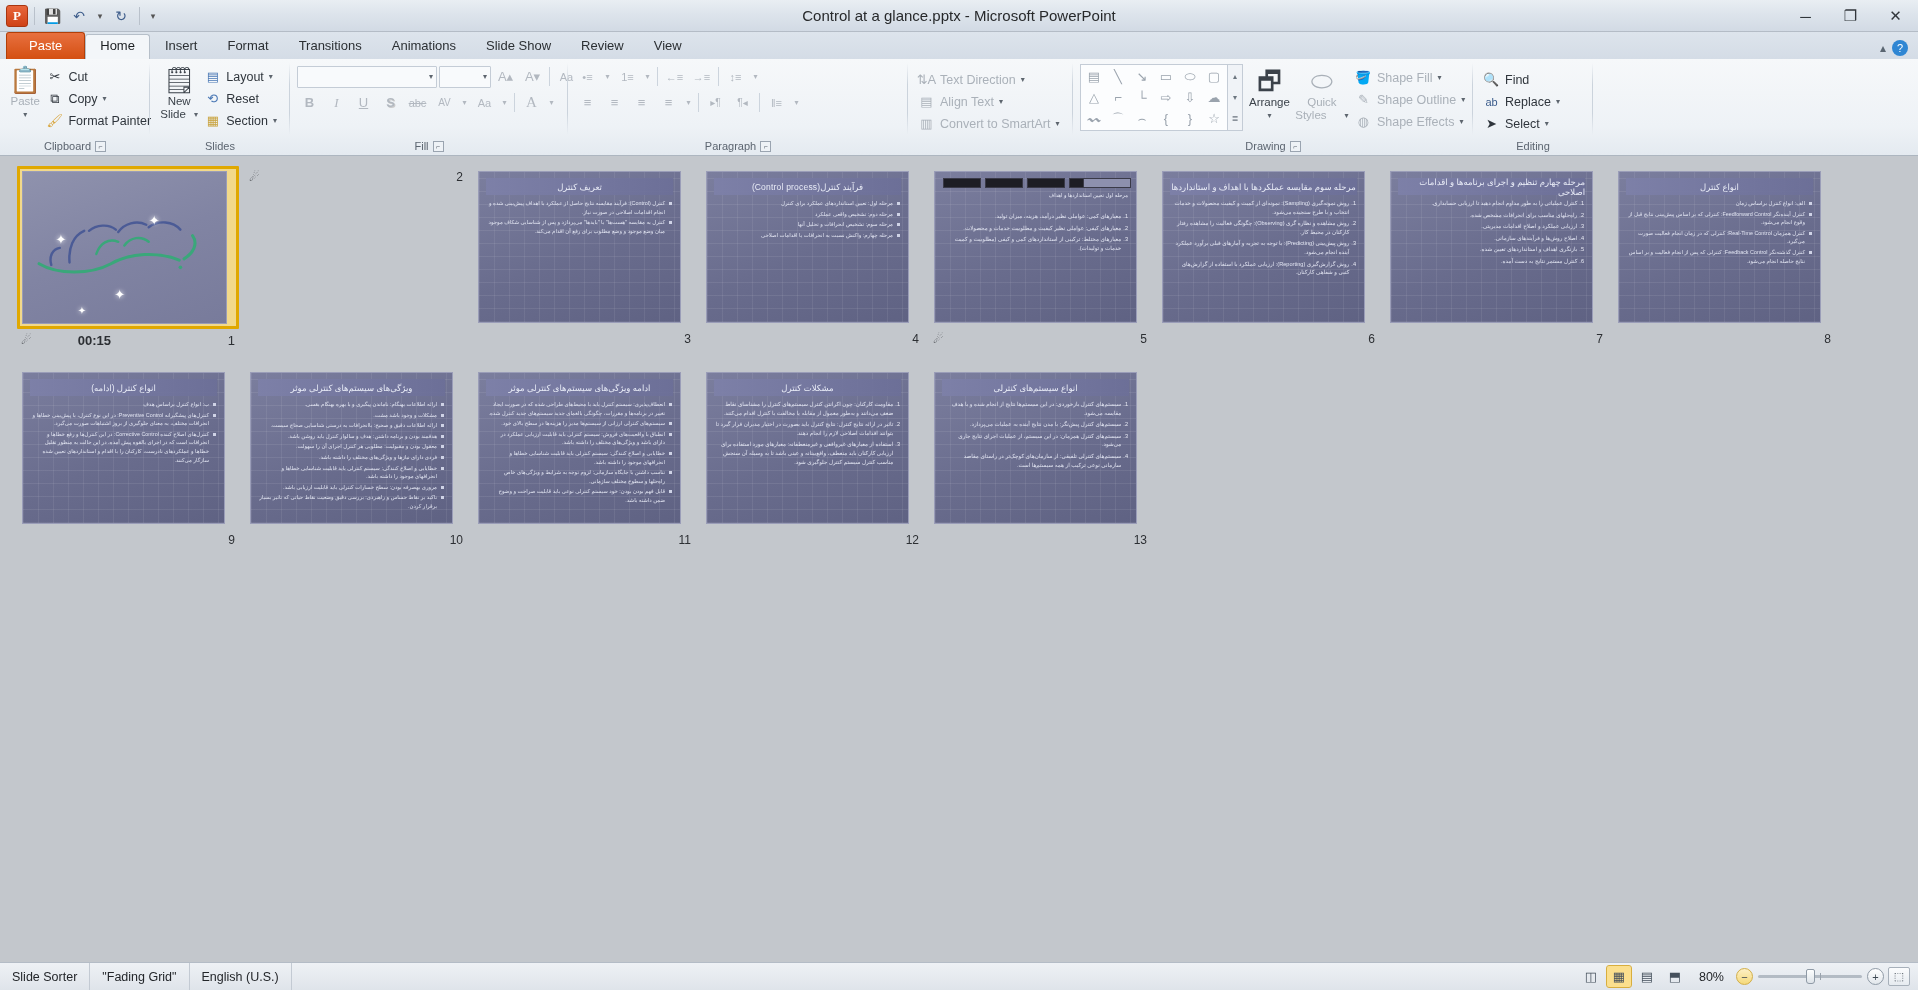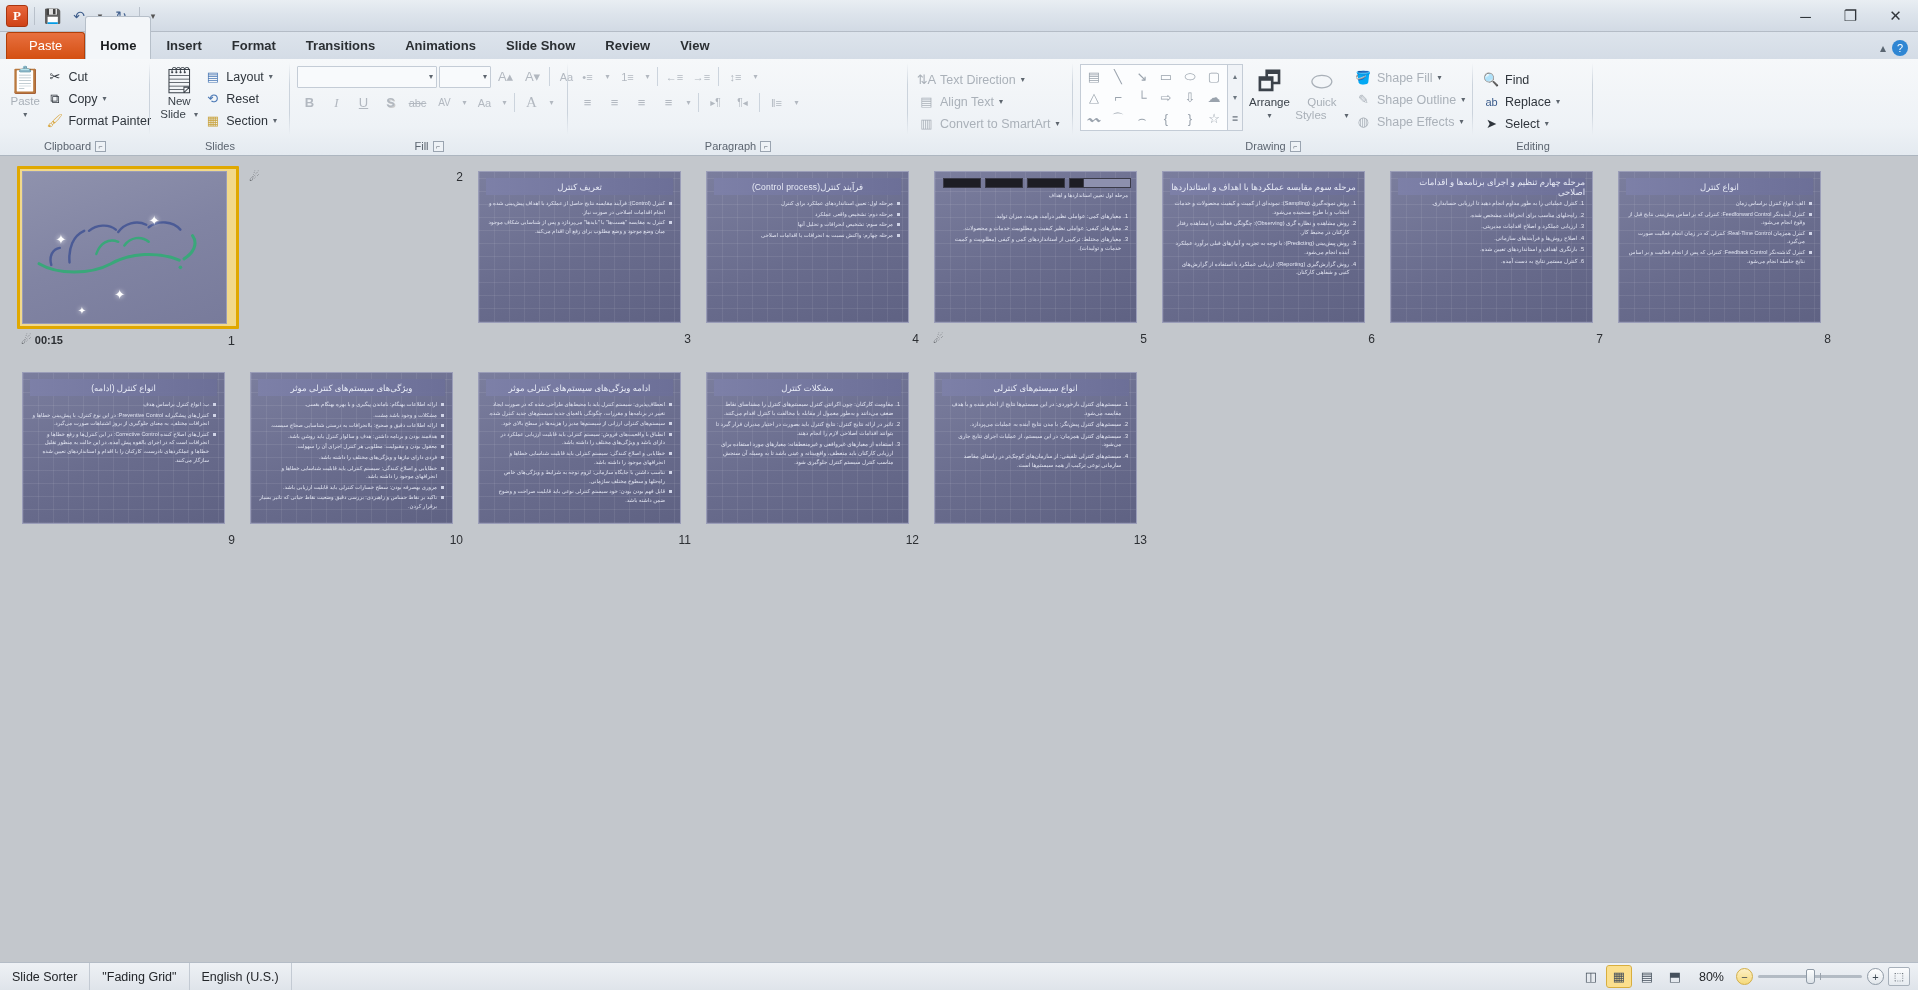--- a/index.html
+++ b/index.html
@@ -41,23 +41,23 @@
     font-size:15px;color:#31363b;
   }
 
   
   .tabstrip{
     height:27px;min-height:27px;display:flex;align-items:flex-end;
     background:linear-gradient(180deg,#dde4ec,#d4dce6);
     padding-left:6px; position:relative;
   }
   .tab{
-    padding:20px 14px 5px 14px; font-size:13px; color:#2b2f33;
+    padding:2px 14px 5px 14px; font-size:13px; color:#2b2f33;
     border:1px solid transparent; border-bottom:none;
-    border-radius:3px 3px 0 0; line-height:17px;font-weight:bold;
+    border-radius:3px 3px 0 0; line-height:17px;
   }
   .tab.file{
     background:linear-gradient(180deg,#e8703f,#d44f12);
     color:#fff; border-color:#b23f08; padding:4px 22px 5px 22px; font-weight:normal;
   }
   .tab.active{ background:#f3f6f9; border-color:#b6bfc9; color:#1a1d20; }
   .tab-right{ margin-left:auto; display:flex; align-items:center; gap:6px; padding-right:10px; padding-bottom:3px;}
   .tab-ico{ font-size:12px;color:#5a6672; }
   .help-ico{
     width:16px;height:16px;border-radius:50%;
@@ -144,21 +144,21 @@
     width:203px;height:152px;position:relative;overflow:hidden;
     background:#6f7292; border:1px solid #9a9db8;
   }
   .slidecell.selected .thumb{ width:205px;height:153px; }
   .thumbmeta{
     display:flex;align-items:center;height:18px;margin-top:2px;font-size:12px;color:#2c2f33;
     padding:0 4px;
   }
   .tm-left{ display:flex;align-items:center;gap:3px; }
   .tm-star{ font-size:12px;color:#4a4d52; }
-  .tm-time{ font-weight:bold;font-size:11px; }
+  .tm-time{ font-weight:bold;font-size:13px;margin-left:43px; }
   .tm-num{ margin-left:auto; }
   .tm-num.big{ font-weight:normal;font-size:13px; }
 
   
   .sl-grid{
     position:absolute;inset:0;
     background:
       repeating-linear-gradient(0deg, rgba(255,255,255,.08) 0 1px, transparent 1px 13px),
       repeating-linear-gradient(90deg, rgba(255,255,255,.07) 0 1px, transparent 1px 15px),
       linear-gradient(160deg,#7b7e9e 0%, #696c8d 55%, #5f6283 100%);
@@ -256,20 +256,21 @@
         <span>▾</span>
       </div>
     <div class="qat-btn">
         <span>↻</span>
       </div>
     <div class="qat-sep"></div>
     <div class="qat-btn small">
         <span>▾</span>
       </div>
   </div>
+  <div class="win-title">Control at a glance.pptx  -  Microsoft PowerPoint</div>
   <div class="wincontrols">
     <div class="wc">
         <span>─</span>
       </div>
     <div class="wc">
         <span>❐</span>
       </div>
     <div class="wc close">
         <span>✕</span>
       </div>

